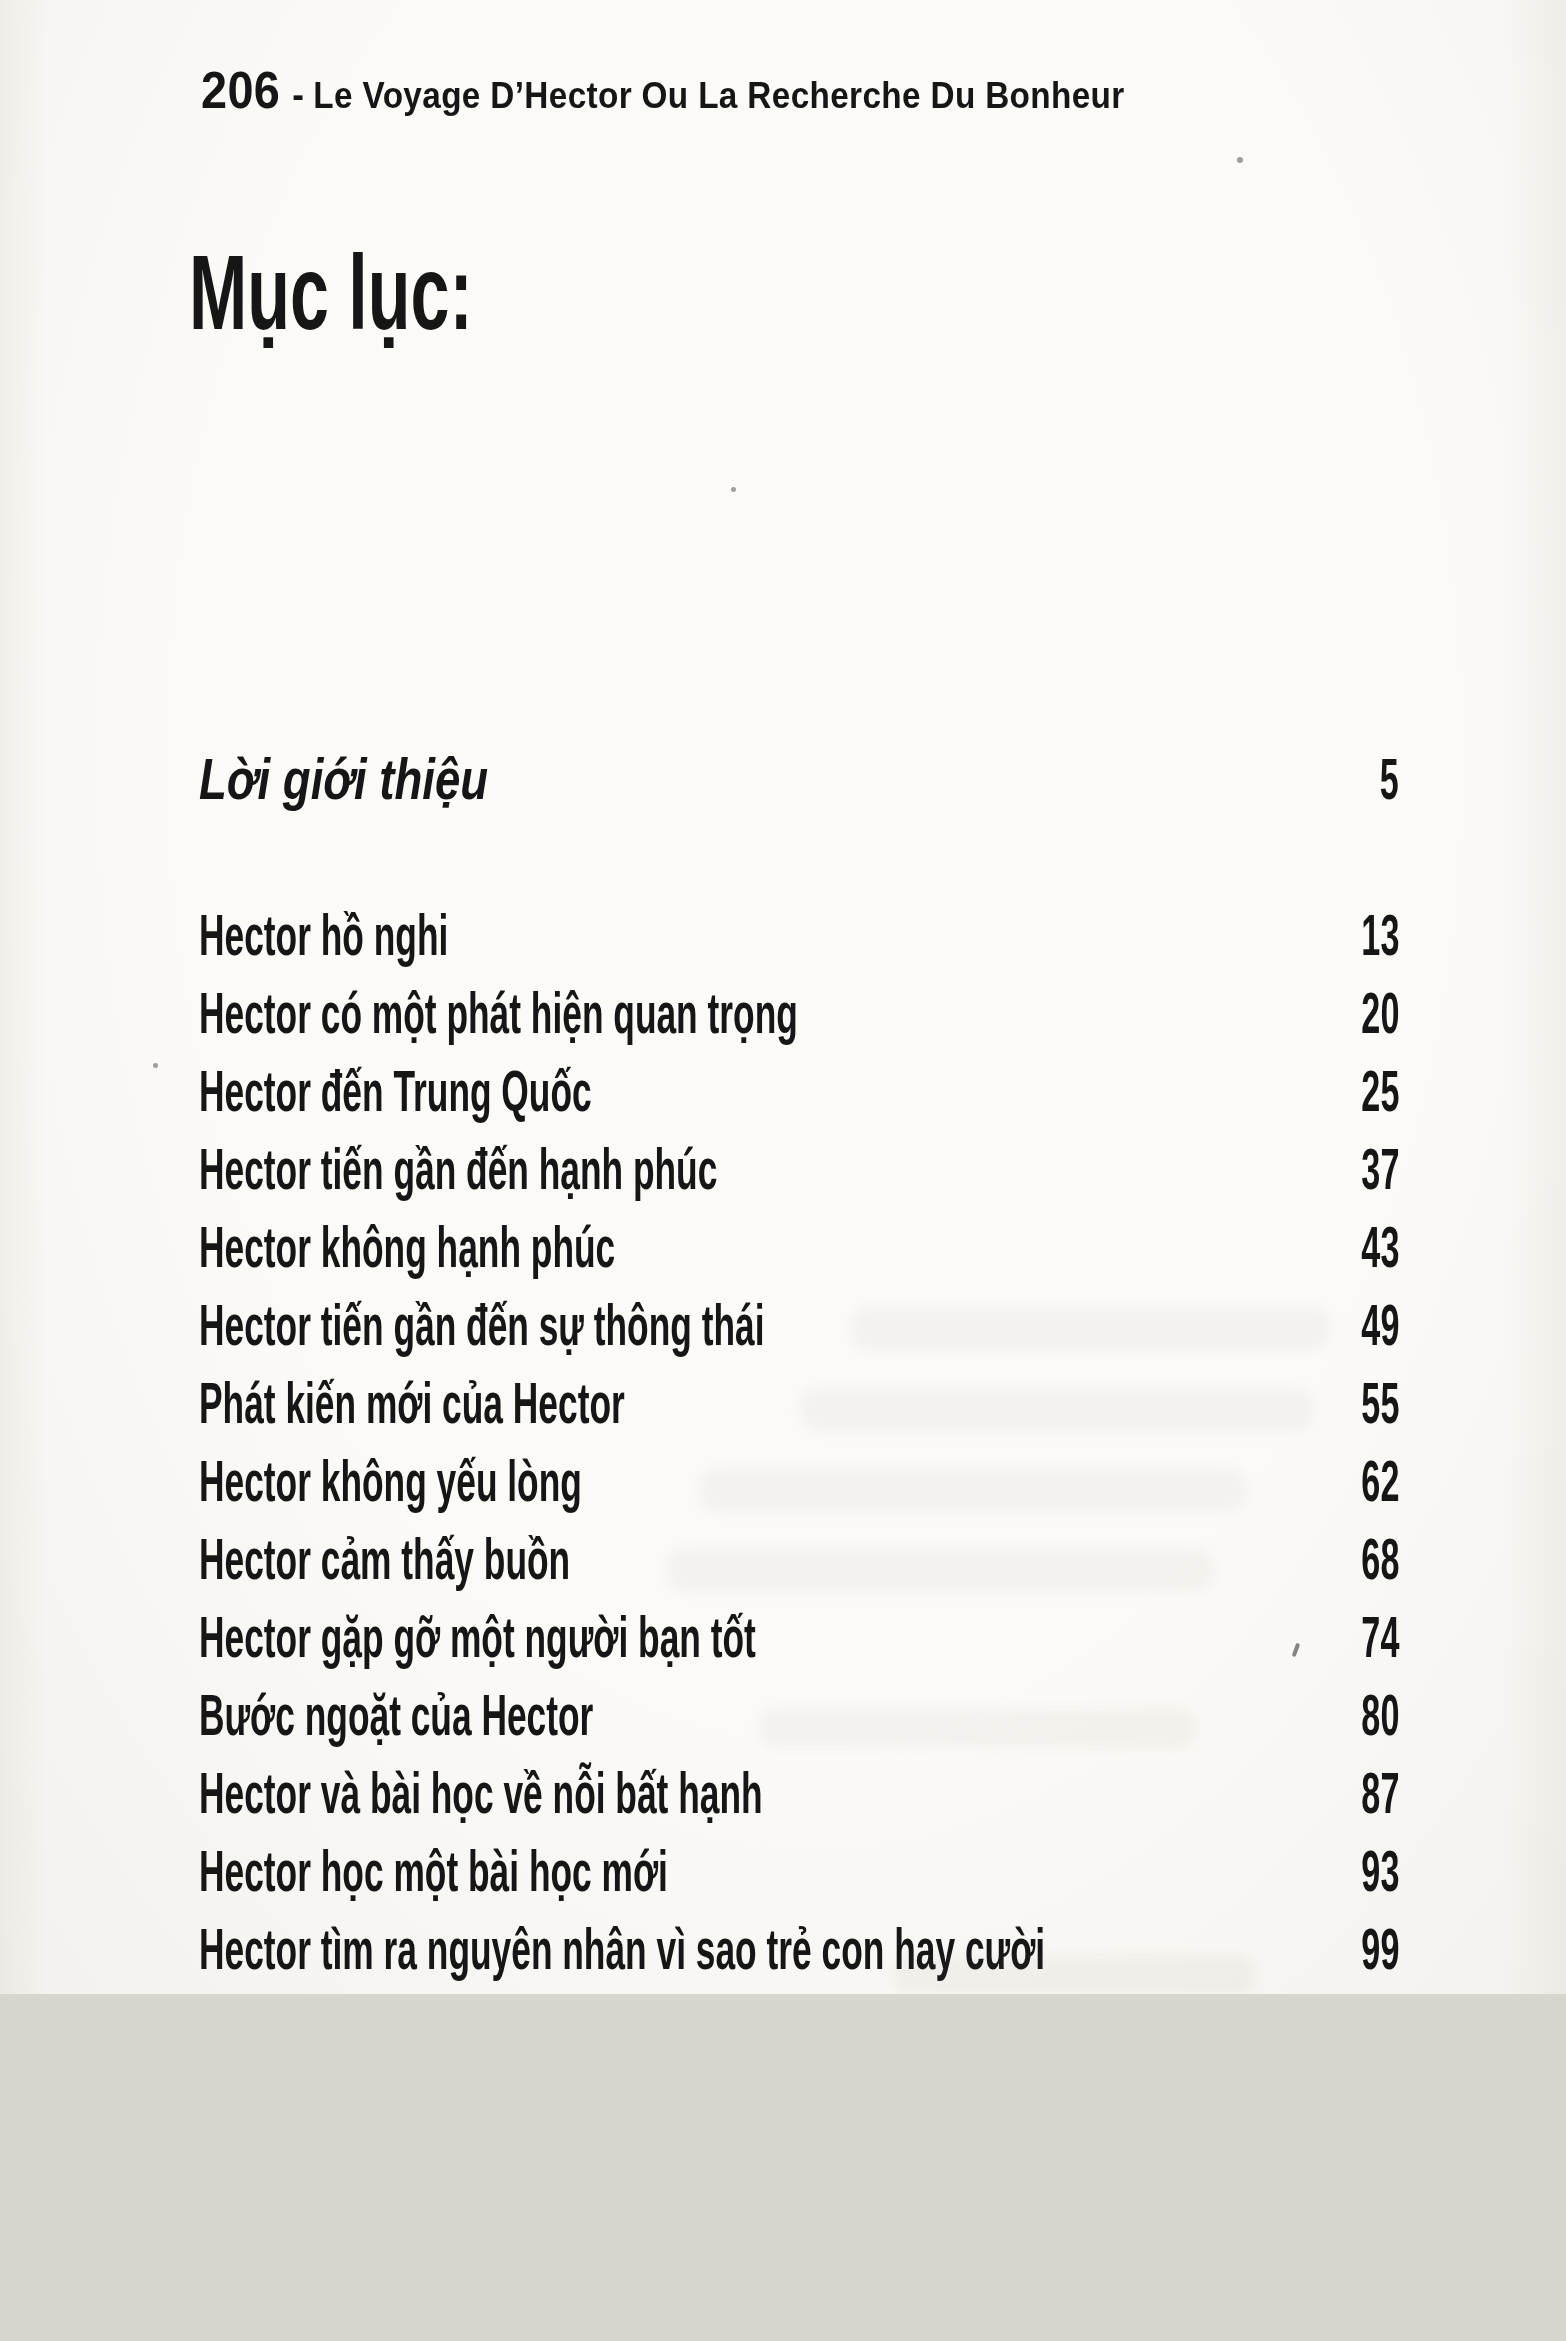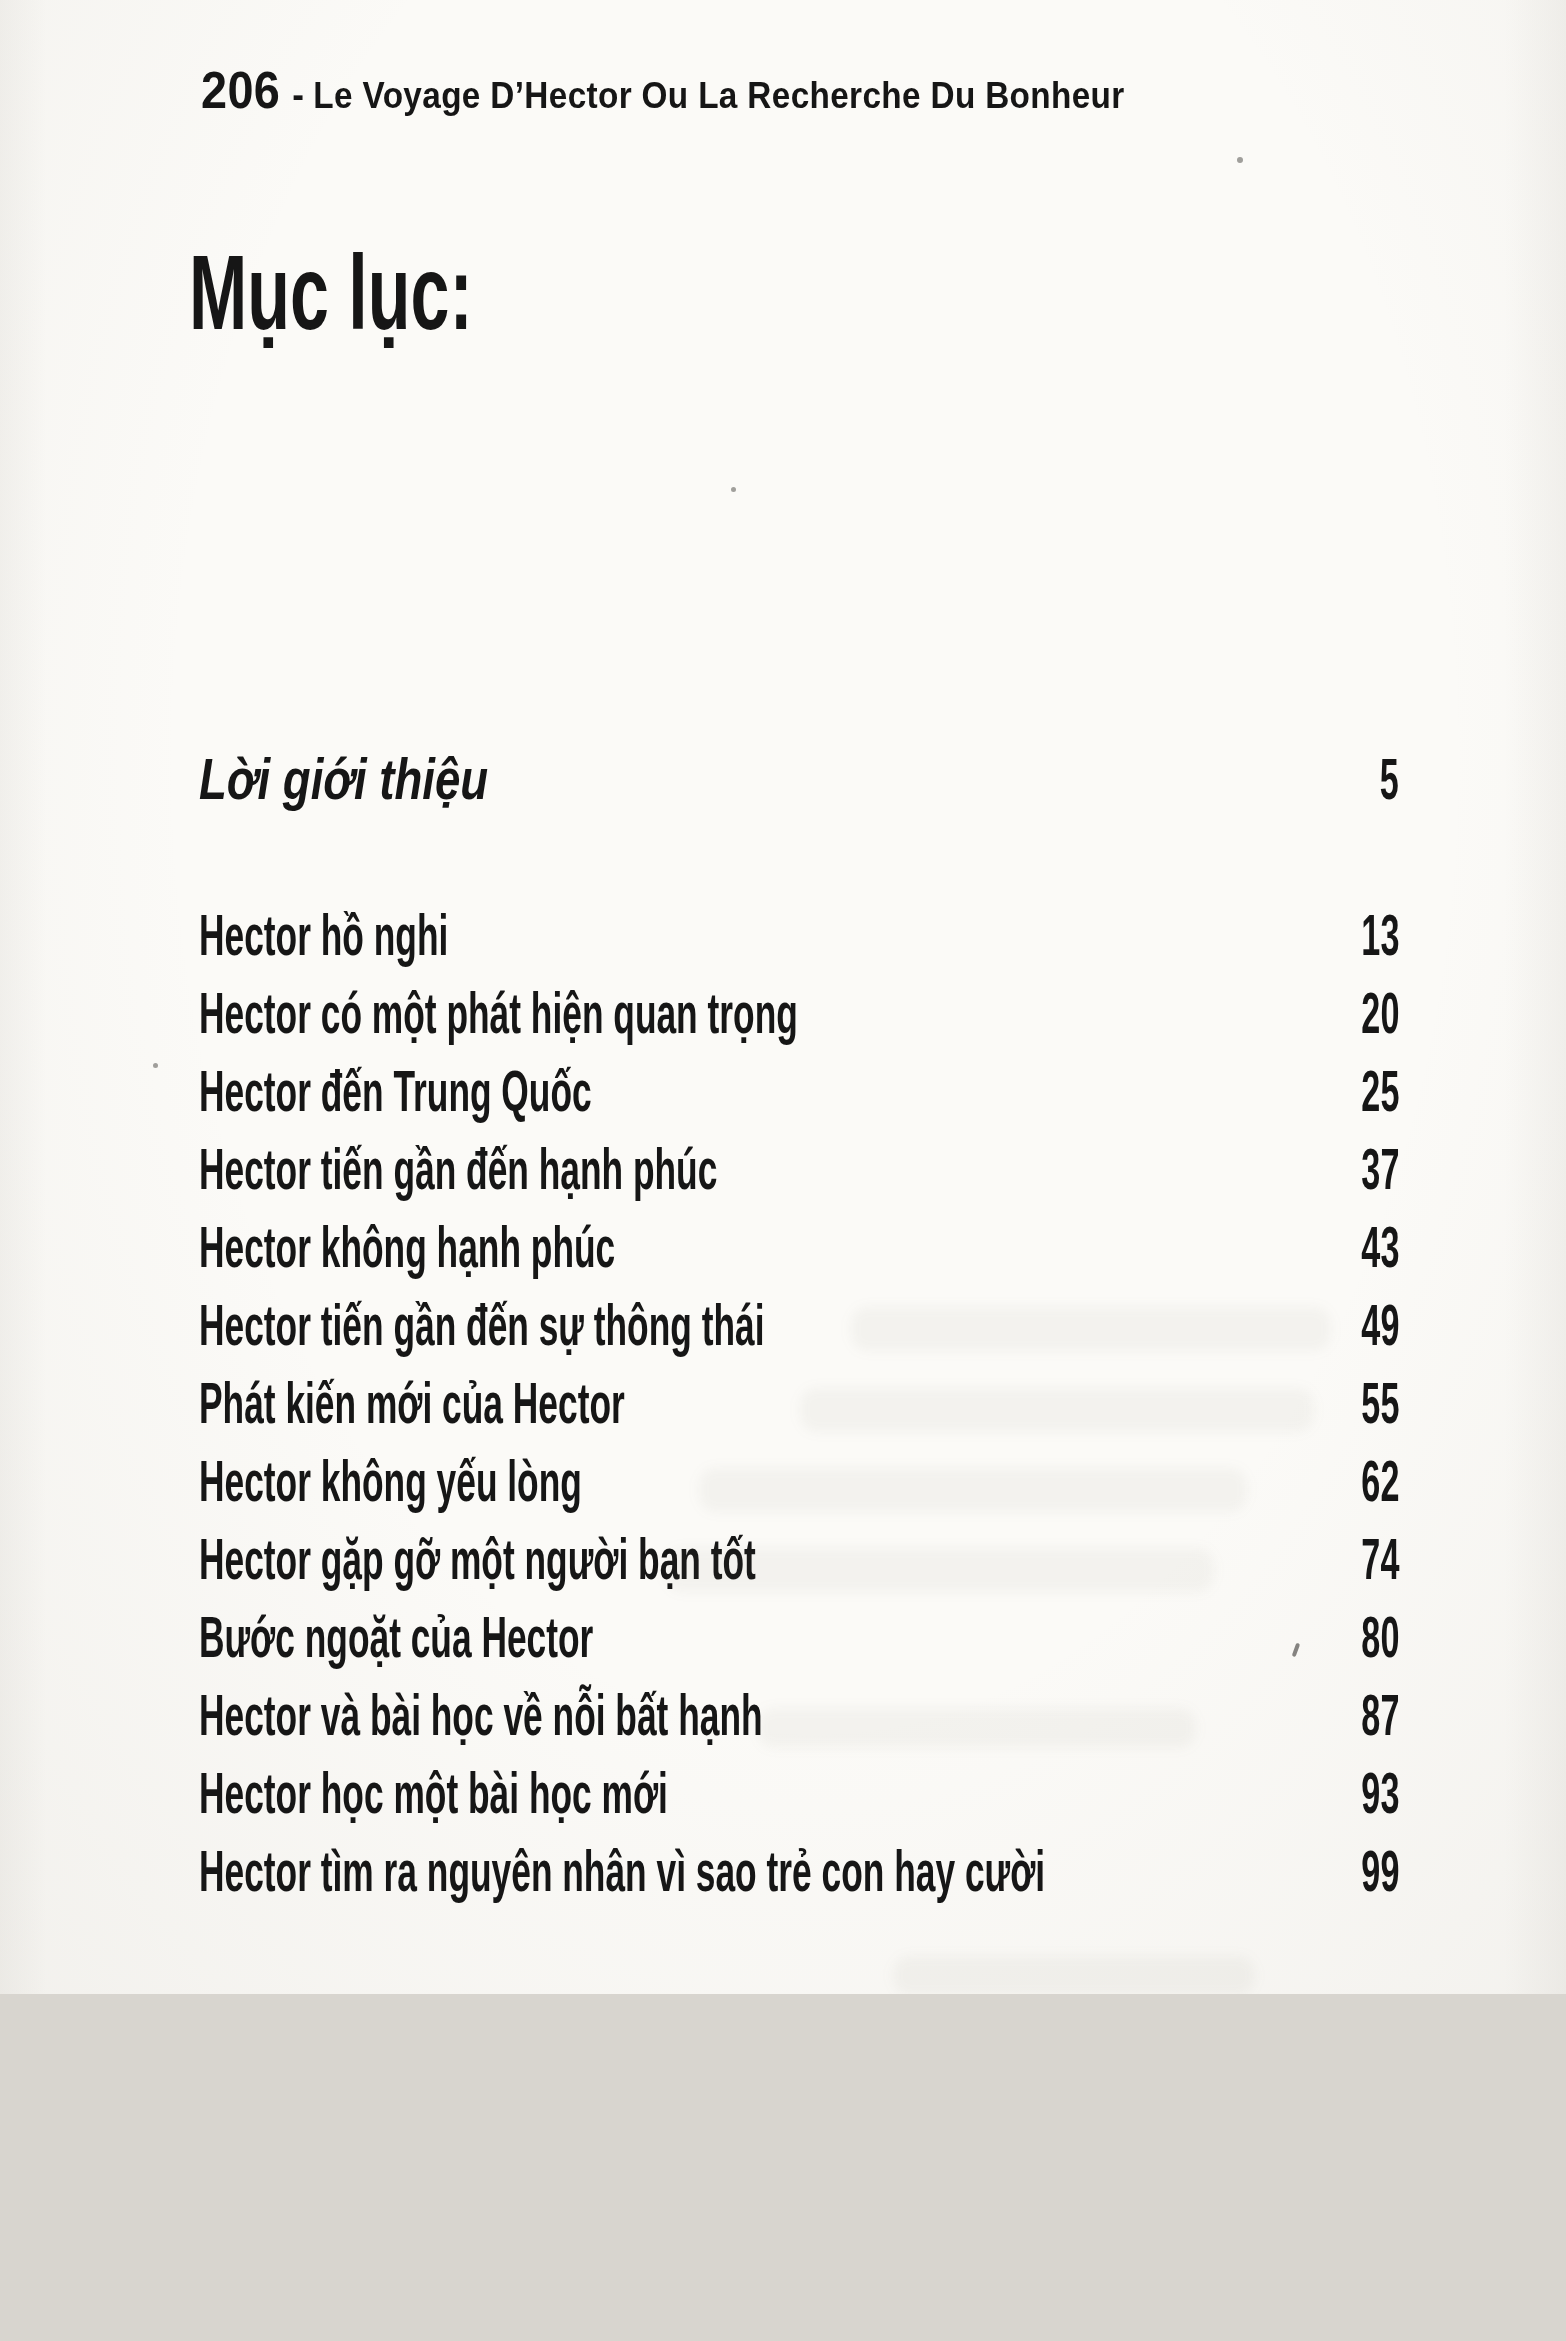--- a/index.html
+++ b/index.html
@@ -95,20 +95,24 @@
     </div>
     <div class="row">
       <span class="t">Phát kiến mới của Hector</span>
       <span class="p">55</span>
     </div>
     <div class="row">
       <span class="t">Hector không yếu lòng</span>
       <span class="p">62</span>
     </div>
     <div class="row">
+      <span class="t">Hector cảm thấy buồn</span>
+      <span class="p">68</span>
+    </div>
+    <div class="row">
       <span class="t">Hector gặp gỡ một người bạn tốt</span>
       <span class="p">74</span>
     </div>
     <div class="row">
       <span class="t">Bước ngoặt của Hector</span>
       <span class="p">80</span>
     </div>
     <div class="row">
       <span class="t">Hector và bài học về nỗi bất hạnh</span>
       <span class="p">87</span>

